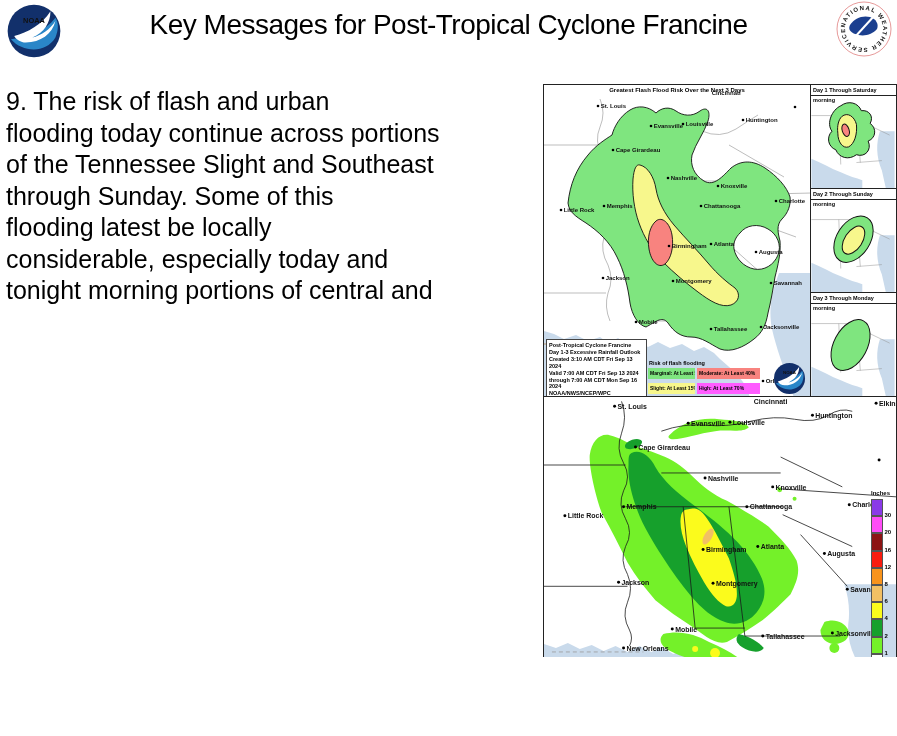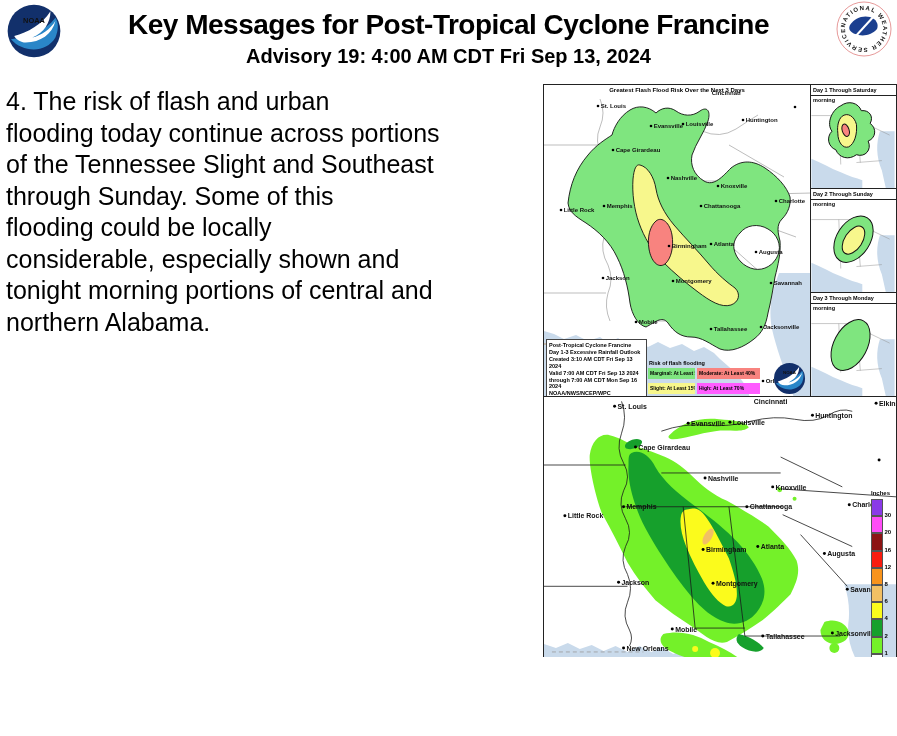--- a/index.html
+++ b/index.html
@@ -1,21 +1,21 @@
 <!DOCTYPE html>
 <html><head>
 <meta charset="utf-8">
 <style>
   * { margin:0; padding:0; box-sizing:border-box; }
   body { font-family:"Liberation Sans", sans-serif; background:#fff; }
   .page { position:relative; width:897px; height:657px; background:#fff; overflow:hidden; }
   .abs { position:absolute; }
 
   
-  .page-title { left:70px; top:9px; width:757px; text-align:center; font-size:28px; font-weight:bold; color:#000; letter-spacing:-0.5px; }
+  .page-title { left:70px; top:9px; width:757px; text-align:center; font-size:28px; font-weight:normal; color:#000; letter-spacing:-0.5px; }
   .page-subtitle { left:70px; top:45px; width:757px; text-align:center; font-size:20px; font-weight:bold; color:#000; }
 
   
   .key-message { left:6px; top:86px; width:537px; font-size:25px; line-height:31.5px; color:#000; }
 
   
   .flood-map { left:543px; top:84px; width:268px; height:313px; border:1px solid #222; overflow:hidden; background:#fff; }
   .day-col { left:811px; top:84px; width:86px; height:313px; display:flex; flex-direction:column; }
   .day-panel { flex:1 1 0; border:1px solid #222; border-left:none; overflow:hidden; background:#fff; }
   .day-panel + .day-panel { border-top:none; }
@@ -49,42 +49,40 @@
 <div class="page">
 
   <svg class="abs" style="left:6px;top:3px" width="56" height="56" viewBox="0 0 34 34">
     <circle cx="17" cy="17" r="16" fill="#12306B"></circle>
     <path d="M3,22 C10,30 24,31 30,21 C32,16 32,12 30,9 C24,17 13,21 3,22 Z" fill="#2A86C8"></path>
     <path d="M5,20 C13,18 22,13 27,5 C27,12 23,18 16,21 C21,20 27,16 30,11 C28,19 21,24 12,24 C9,24 6,22 5,20 Z" fill="#fff"></path>
     <text x="17" y="12" text-anchor="middle" font-size="4.5" fill="#fff">NOAA</text>
   </svg>
 
   <div class="abs page-title">Key Messages for Post-Tropical Cyclone Francine</div>
-  <div class="abs page-subtitle">Advisory 19: 4:00 AM CDT Fri Sep 13, 2024</div>
 
   <svg class="abs" style="left:836px;top:1px" width="56" height="56" viewBox="0 0 56 56">
     <circle cx="28" cy="28" r="27" fill="#fff" stroke="#c33" stroke-width="0.5"></circle>
     <defs>
         <path id="nwsc" d="M9,28 a19,19 0 1,1 38,0 a19,19 0 1,1 -38,0"></path>
       </defs>
     <path d="M14,24 C18,17 27,14 34,16 C40,18 43,23 41,28 C36,34 27,36 19,33 C14,31 12,28 14,24 Z" fill="#1B3F8F"></path>
     <line x1="39" y1="14" x2="18" y2="37" stroke="#fff" stroke-width="2"></line>
     <polygon points="14,41 23,37 19,33" fill="#fff"></polygon>
     <text font-size="6" fill="#C23" letter-spacing="1.2"><textPath href="#nwsc" startOffset="1%">NATIONAL WEATHER SERVICE</textPath></text>
   </svg>
 
   <div class="abs key-message">
-      <div>4. The risk of flash and urban</div>
+      <div>9. The risk of flash and urban</div>
       <div>flooding today continue across portions</div>
       <div>of the Tennessee Slight and Southeast</div>
       <div>through Sunday. Some of this</div>
-      <div>flooding could be locally</div>
-      <div>considerable, especially shown and</div>
+      <div>flooding latest be locally</div>
+      <div>considerable, especially today and</div>
       <div>tonight morning portions of central and</div>
-      <div>northern Alabama.</div>
     </div>
 
   <div class="abs flood-map">
     <svg width="266" height="311" viewBox="0 0 266 311">
 
       <path d="M0,246 L10,249 L20,254 L32,250 L44,256 L56,252 L64,258 L74,253 L84,260 L94,255 L104,262 L114,257 L126,263 L138,259 L150,266 L160,262 L170,268 L176,274 L184,281 L192,288 L199,297 L204,306 L206,313 L0,313 Z" fill="#C9DAEB"></path>
       <path d="M235,188 C228,206 224,224 228,244 C232,262 240,284 246,300 L250,313 L268,313 L268,188 Z" fill="#C9DAEB"></path>
 
       <g stroke="#909090" stroke-width="0.6" fill="none">
         <path d="M56,14 Q62,28 56,42 Q50,56 58,70 Q64,82 58,96 Q52,110 60,124 Q66,138 60,152 Q56,166 64,180 Q70,194 64,208 Q60,222 66,236"></path>

